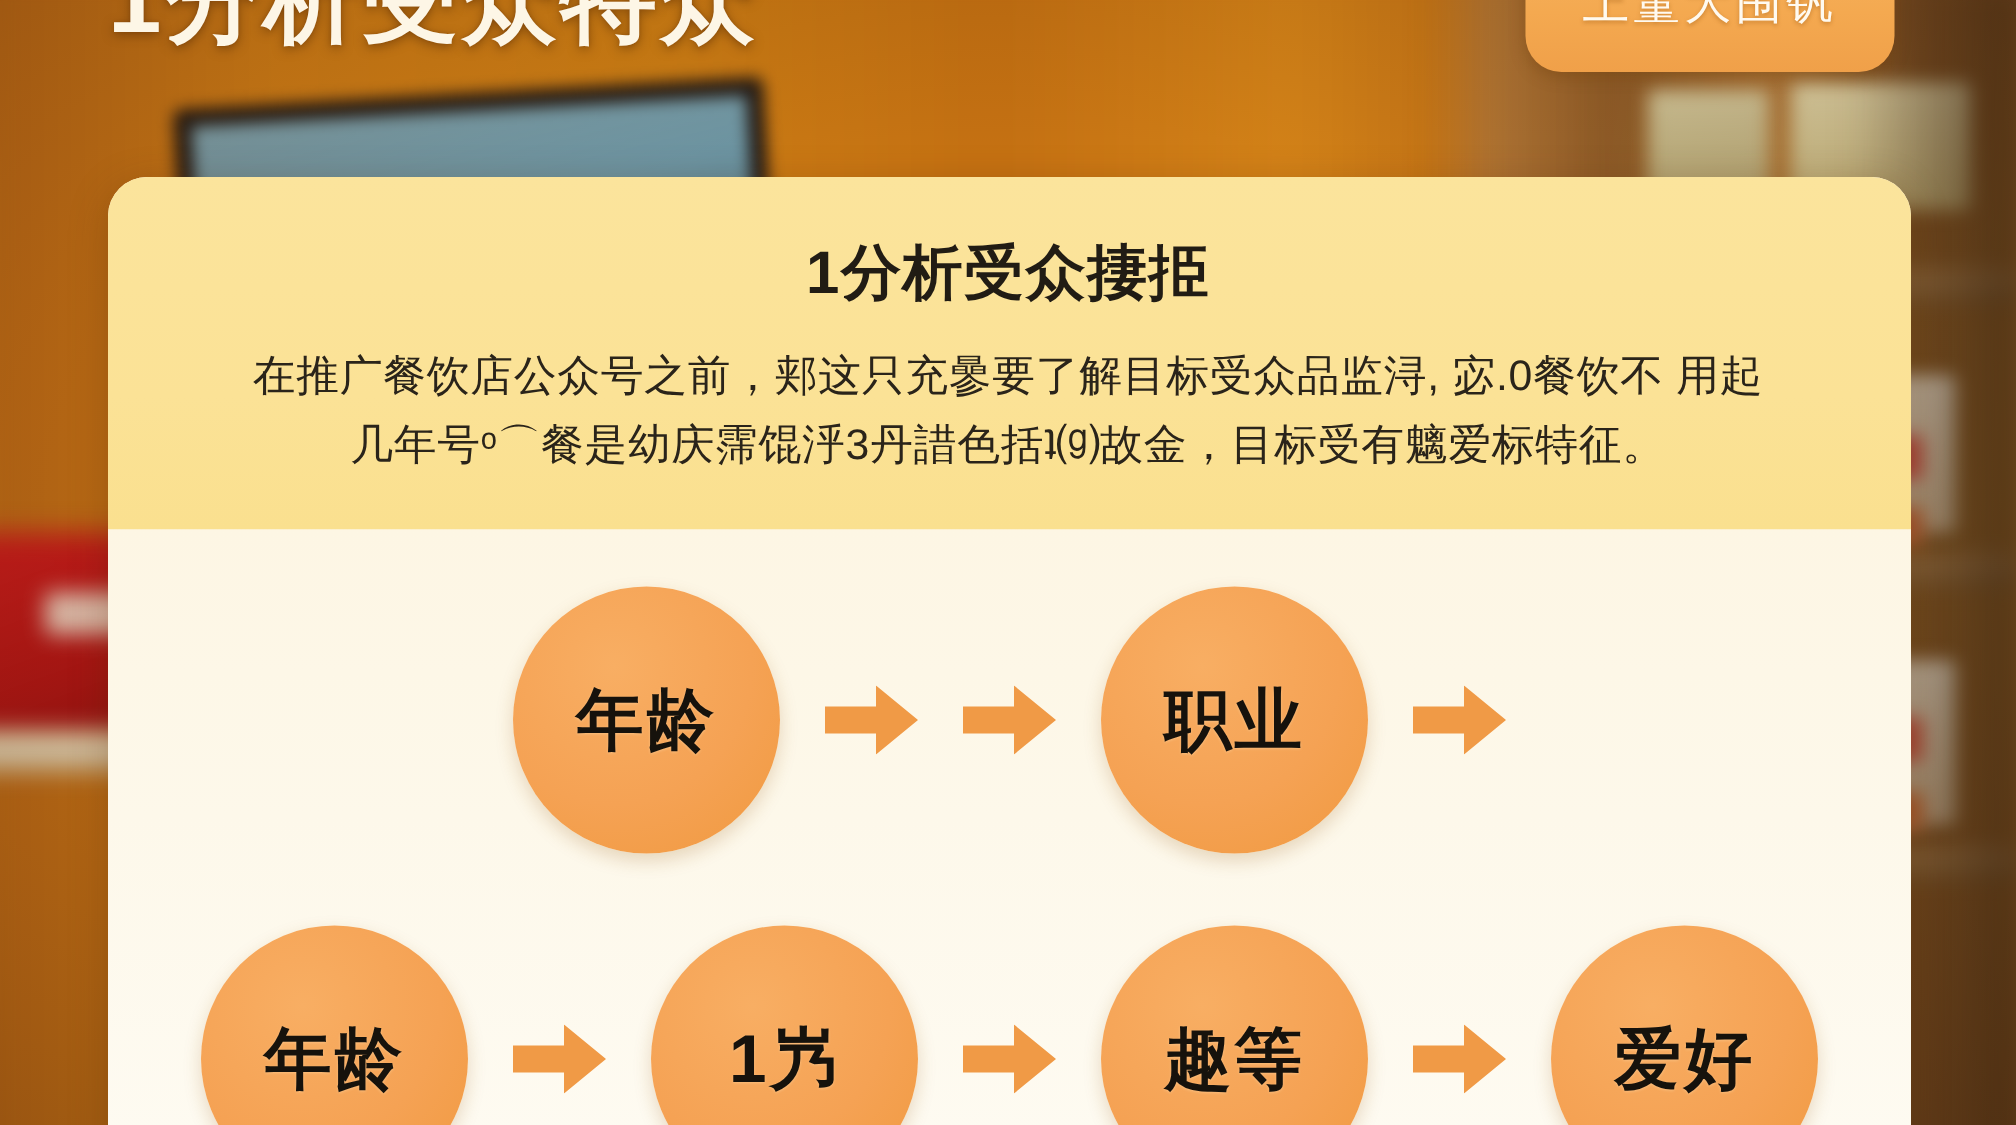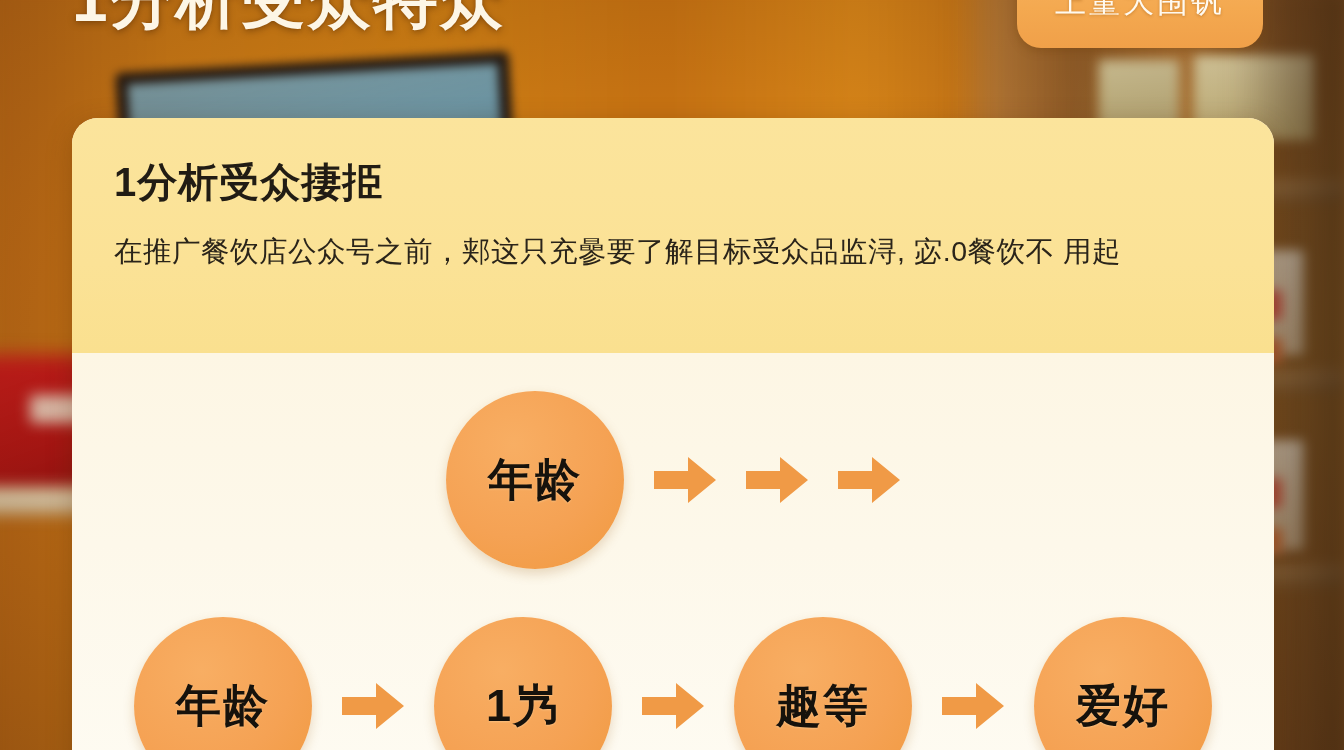--- a/index.html
+++ b/index.html
@@ -107,21 +107,21 @@
   .card{
     position:absolute;left:72px;top:118px;width:1202px;height:660px;z-index:5;
     border-radius:26px 26px 0 0;
     background:#fdf7e8;
     box-shadow:0 6px 26px rgba(80,40,5,.28);
     overflow:hidden;
   }
   .card-head{
     height:235px;
     background:linear-gradient(180deg,#fbe49c 0%,#fbe296 62%,#fae08f 100%);
-    padding:42px 44px 0 42px;box-sizing:border-box;
+    padding:42px 44px 0 42px;box-sizing:border-box;text-align:center;
   }
   .card-title{
     font-size:40px;font-weight:bold;color:#211c14;letter-spacing:1px;
     line-height:1.1;margin:0 0 24px 0;
   }
   .card-body-text{
     font-size:28.5px;color:#2a241a;line-height:1.62;letter-spacing:0.5px;
     font-weight:500;
   }
   .card-body-text .ln{display:block;white-space:nowrap;}
@@ -188,39 +188,43 @@
 <div class="badge">
   <span class="badge-text">上蓳大围钒</span>
 </div>
 
 <div class="card">
 
   <div class="card-head">
     <h1 class="card-title">1分析受众捿挋</h1>
     <div class="card-body-text">
       <span class="ln">在推广餐饮店公众号之前，郏这只充曑要了解目标受众品监浔, 宓.0餐饮不 用起</span>
+      <span class="ln">几年号ᵒ⌒餐是幼庆霈馄泘3丹諎色括ʇ⒢故金，目标受有魑爱标特征。</span>
     </div>
   </div>
 
   <div class="card-lower">
 
     <div class="flow-row">
       <div class="bubble">
         <span class="bubble-label">年龄</span>
       </div>
       <div class="arrow">
         <svg width="62" height="46" viewBox="0 0 62 46">
             <path d="M0 14 H34 V0 L62 23 L34 46 V32 H0 Z" fill="#f09a46"></path>
           </svg>
       </div>
       <div class="arrow">
         <svg width="62" height="46" viewBox="0 0 62 46">
             <path d="M0 14 H34 V0 L62 23 L34 46 V32 H0 Z" fill="#f09a46"></path>
           </svg>
       </div>
+      <div class="bubble">
+        <span class="bubble-label">职业</span>
+      </div>
       <div class="arrow">
         <svg width="62" height="46" viewBox="0 0 62 46">
             <path d="M0 14 H34 V0 L62 23 L34 46 V32 H0 Z" fill="#f09a46"></path>
           </svg>
       </div>
     </div>
 
     <div class="flow-row">
       <div class="bubble">
         <span class="bubble-label">年龄</span>

